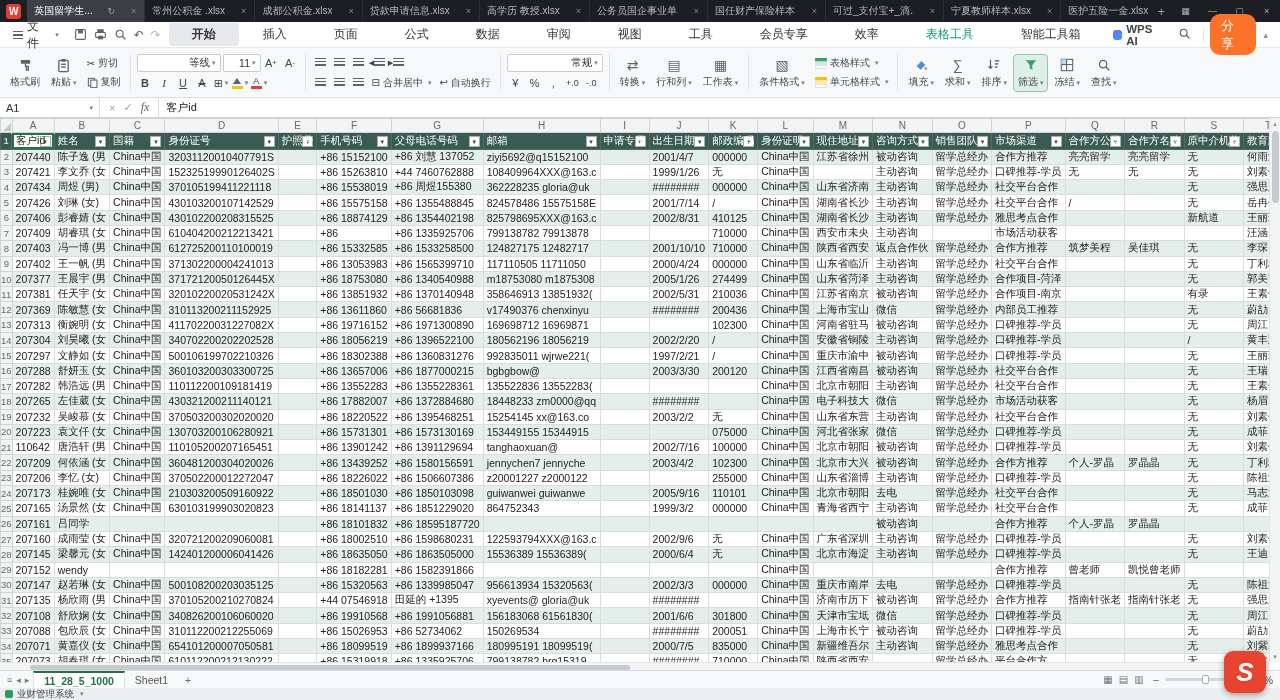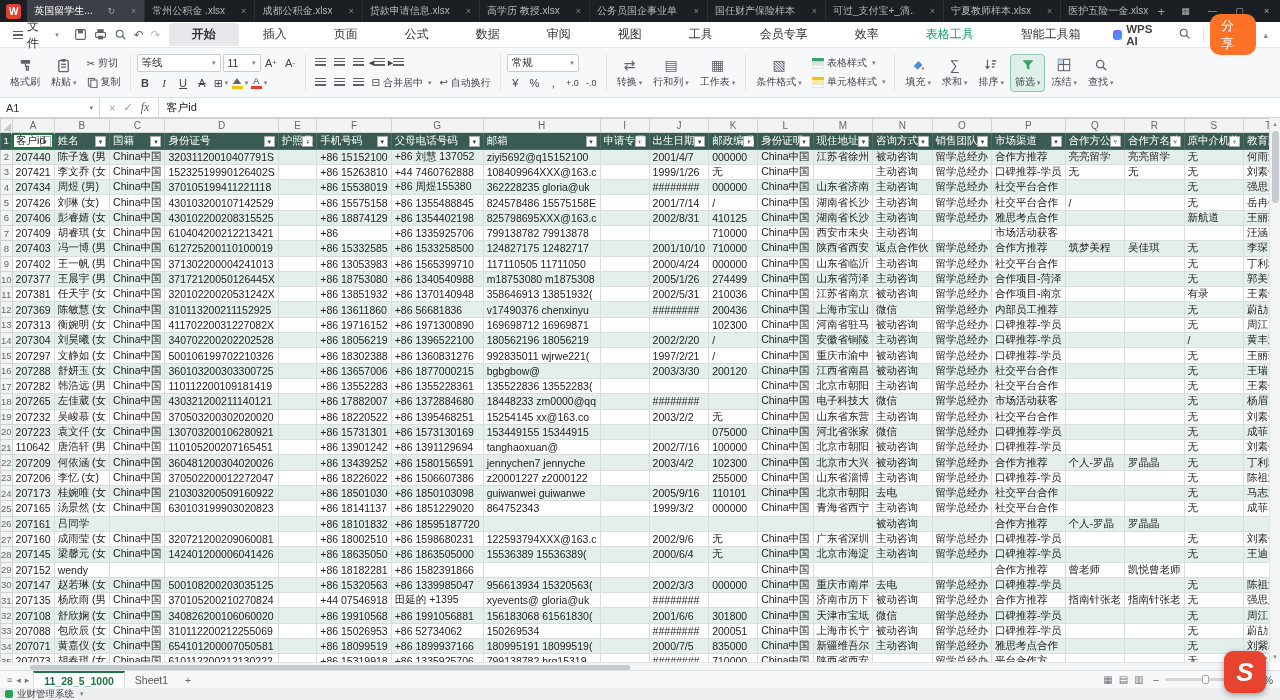--- a/index.html
+++ b/index.html
@@ -45,21 +45,21 @@
 .rbig .ic{height:17px;display:flex;align-items:center;justify-content:center;font-size:14px;color:#5f6368}
 .rbig.filter-active{background:#ddefe6;outline:1px solid #8fc6ab}
 .rcol{display:flex;flex-direction:column;justify-content:center;gap:3px}
 .rrow{display:flex;align-items:center;gap:2px}
 .rsm{display:flex;align-items:center;gap:3px;padding:0 3px;font-size:10px;color:#41464b;height:16px;white-space:nowrap}
 .ibtn{min-width:17px;height:17px;display:flex;align-items:center;justify-content:center;border-radius:2px;color:#41464b;font-size:11px;white-space:nowrap}
 .ibtn.b{font-weight:bold}
 .ibtn.i{font-style:italic;font-family:"Liberation Serif",serif}
 .ibtn.u{text-decoration:underline}
 .ibtn.s{text-decoration:line-through}
-.combo{display:flex;align-items:center;justify-content:space-between;border:1px solid #c9cdd2;background:#fff;border-radius:2px;height:18px;padding:0 4px;font-size:10.5px;color:#333}
+.combo{display:flex;align-items:center;justify-content:flex-end;border:1px solid #c9cdd2;background:#fff;border-radius:2px;height:18px;padding:0 4px;font-size:10.5px;color:#333}
 .car{font-size:7px;color:#7a7f85;margin-left:2px}
 .lnico{width:11px;height:9px;background:repeating-linear-gradient(to bottom,#5f6368 0 1.3px,transparent 1.3px 3.2px)}
 .clrA{font-size:11px;line-height:9px;color:#41464b;display:flex;flex-direction:column;align-items:center}
 .bar{width:11px;height:3px;margin-top:1px}
 .redbar{background:#e23e32}.ylwbar{background:#f4c20d}
 
 
 .fbar{height:20px;background:#fff;border-bottom:1px solid #cfd3d6;display:flex;align-items:stretch}
 .namebox{width:100px;display:flex;align-items:center;justify-content:space-between;padding:0 6px;border-right:1px solid #d9dcdf;font-size:11px}
 .fbtns{display:flex;align-items:center;gap:8px;padding:0 9px;border-right:1px solid #d9dcdf;color:#9aa0a6;font-size:11px}
@@ -330,21 +330,21 @@
         </div>
       <div class="rsm">
           <span>↩</span>
           <span>自动换行</span>
         </div>
     </div>
   </div>
   <div class="rsep"></div>
 
   <div class="rcol">
-    <div class="combo" style="width:72px">
+    <div class="combo" style="width:96px">
         <span>常规</span>
         <span class="car">▾</span>
       </div>
     <div class="rrow">
       <div class="ibtn">¥</div>
       <div class="ibtn">%</div>
       <div class="ibtn">,</div>
       <div class="ibtn" style="font-size:9px">+.0</div>
       <div class="ibtn" style="font-size:9px">-.0</div>
     </div>

